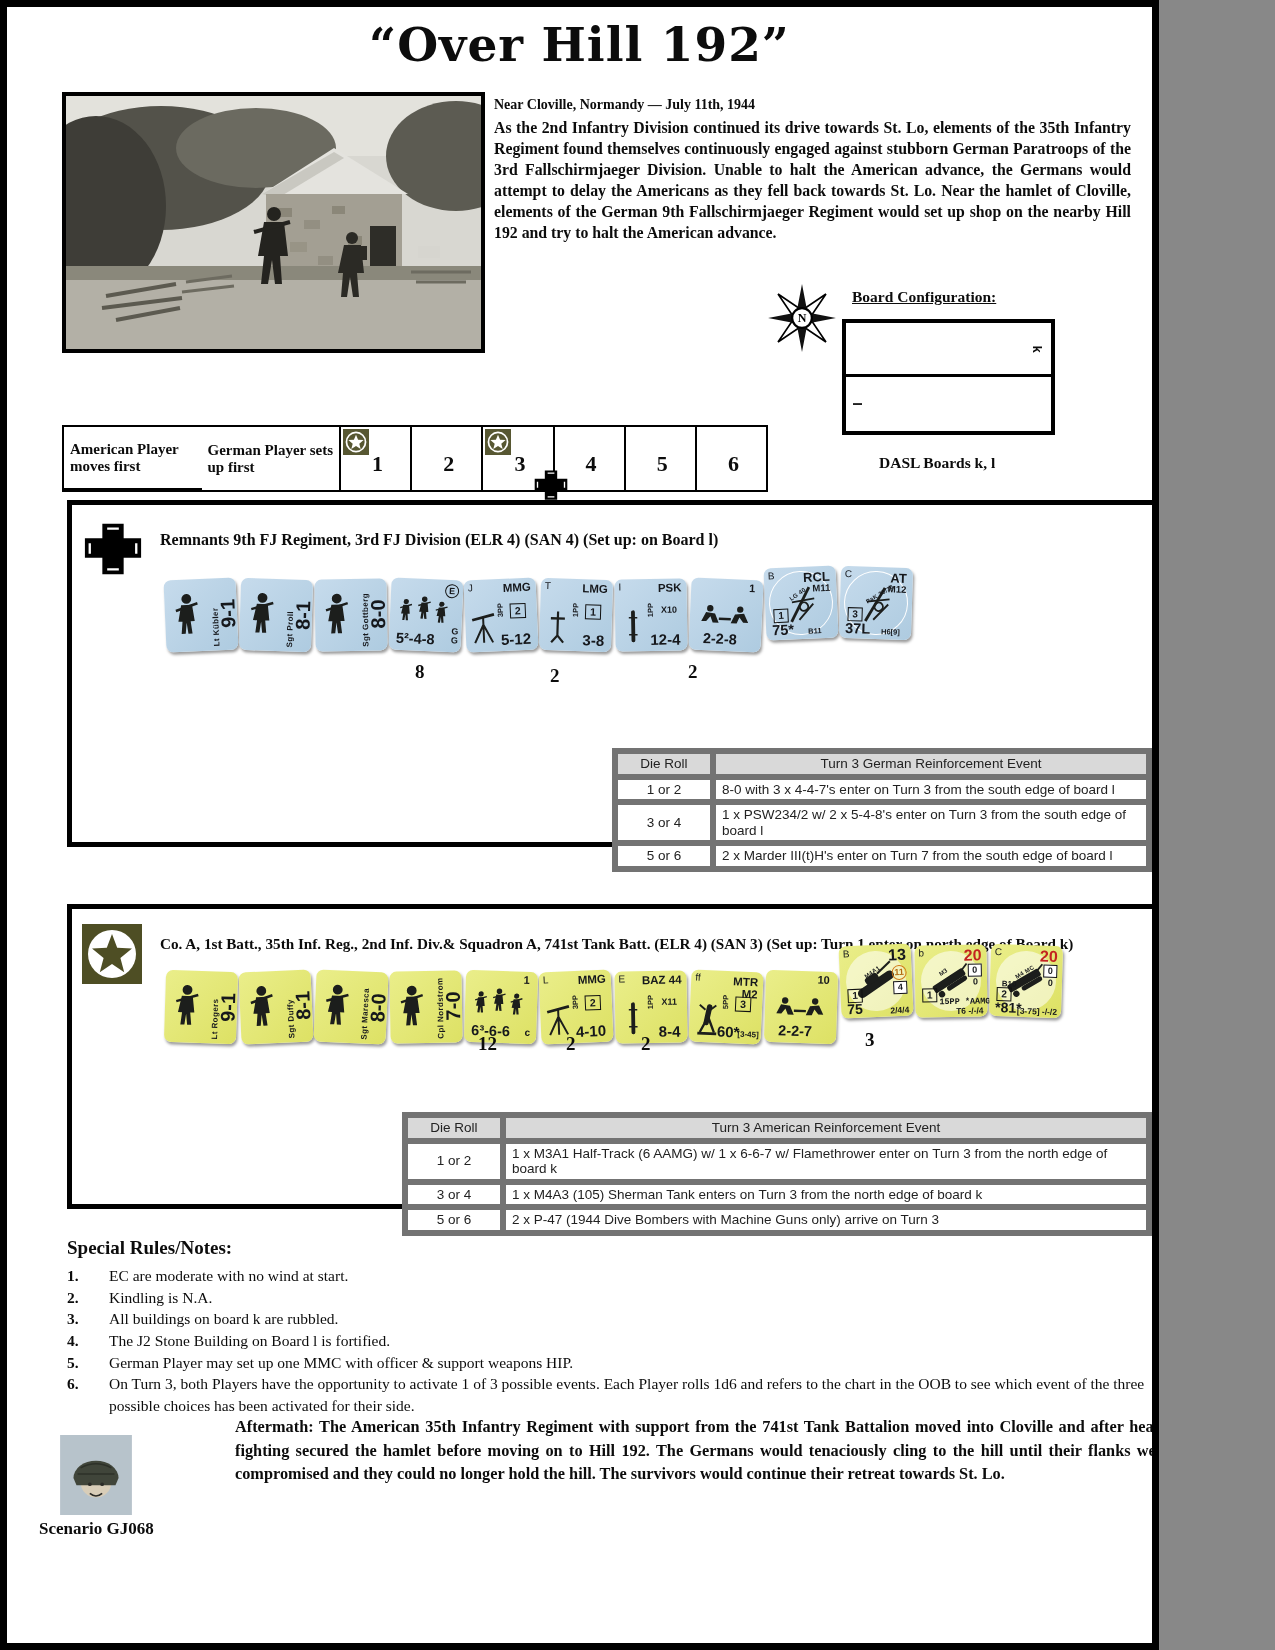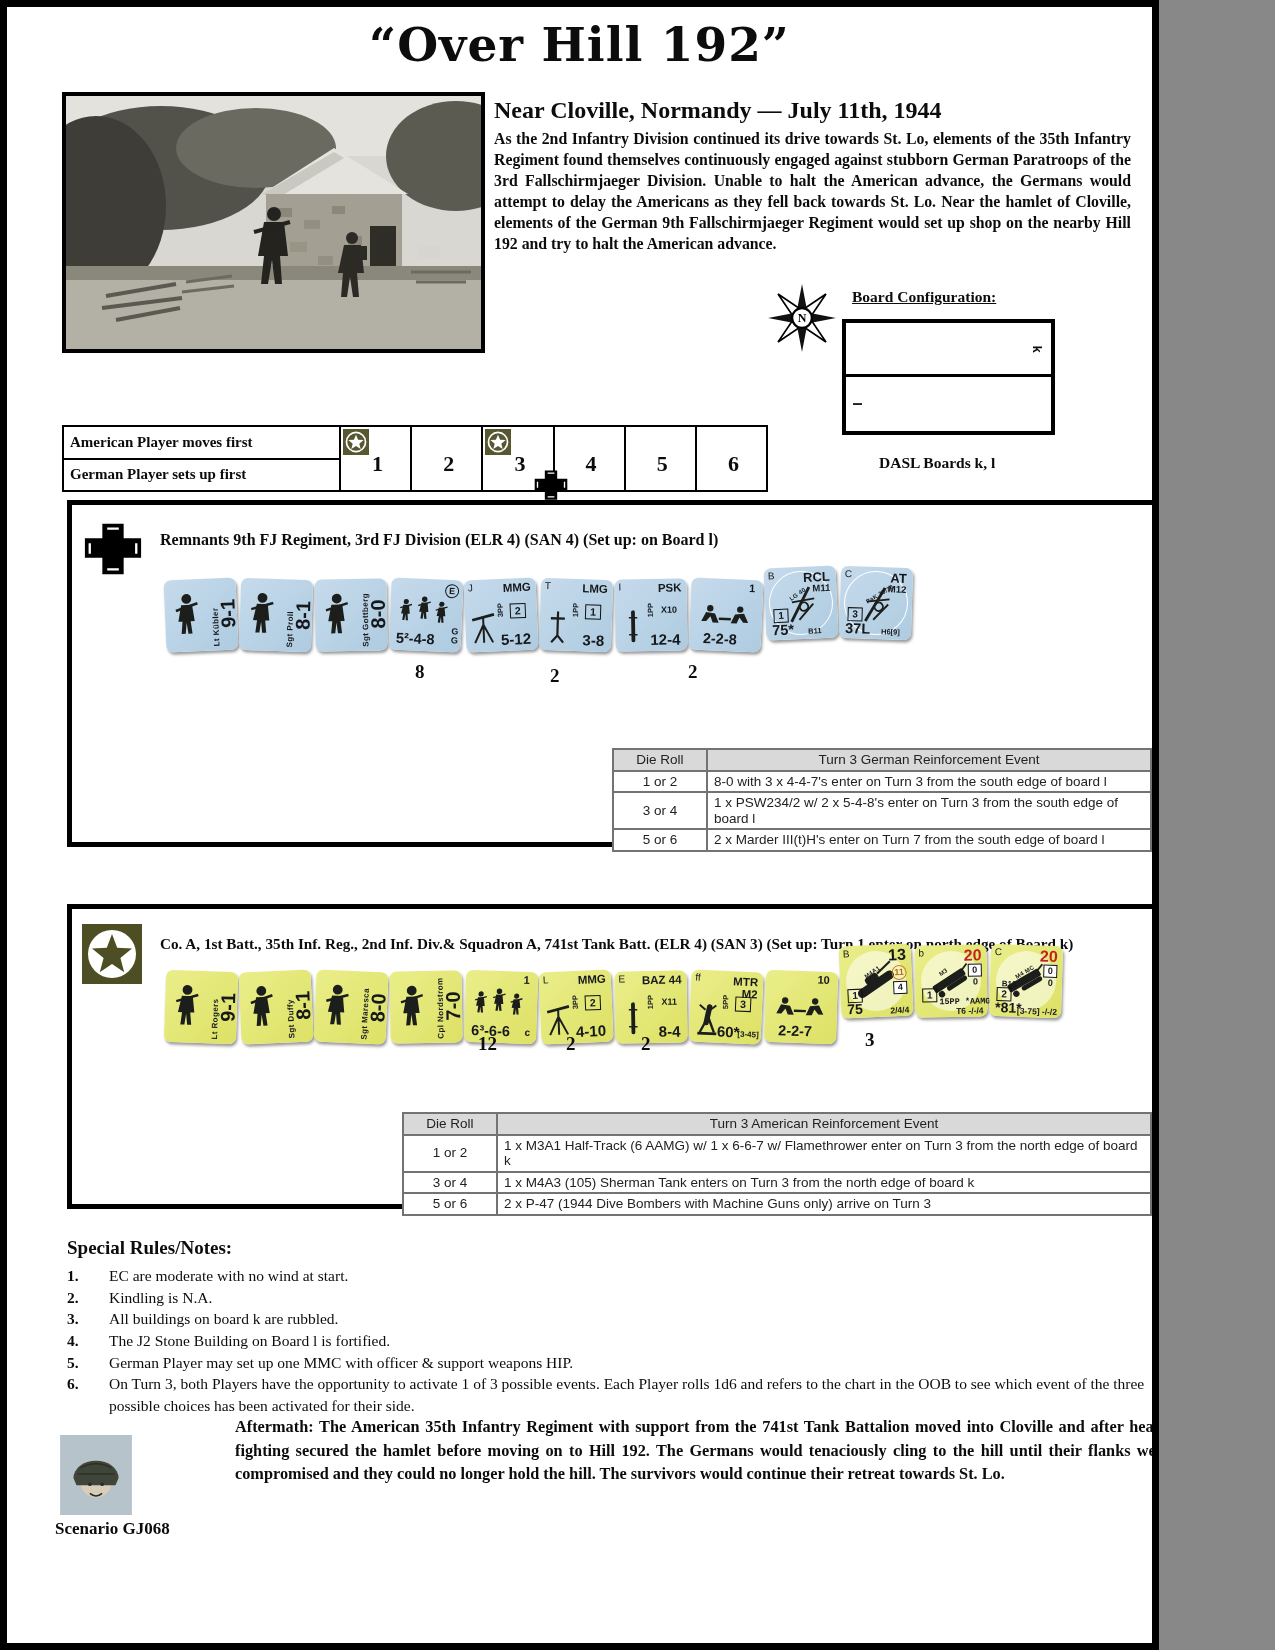--- a/index.html
+++ b/index.html
@@ -10,41 +10,41 @@
   
   .title{top:10px;left:0;right:0;text-align:center;font-family:"DejaVu Serif",serif;
          font-weight:bold;font-size:47px;letter-spacing:1px;}
 
   
   .photo{left:55px;top:85px;width:415px;height:253px;border:4px solid #000;background:#cfcfc9;}
   .photo svg{display:block;width:100%;height:100%;}
 
   
   .intro{left:487px;top:90px;width:637px;}
-  .intro-h{font-size:24px;font-weight:bold;margin-bottom:4px;}
+  .intro-h{font-size:14px;font-weight:bold;margin-bottom:4px;}
   .intro-b{font-size:15.8px;font-weight:bold;text-align:justify;line-height:1.33;}
 
   
   .compass{left:760px;top:276px;width:70px;height:70px;}
   .bc-h{left:845px;top:281px;font-size:15.5px;font-weight:bold;text-decoration:underline;}
   .bc-diagram{left:835px;top:312px;width:213px;height:116px;border:4px solid #000;box-sizing:border-box;}
   .bc-row{position:relative;height:50%;box-sizing:border-box;}
   .bc-row.top{border-bottom:3px solid #000;}
   .bc-lab{position:absolute;top:50%;font-weight:bold;font-size:13px;font-family:"Liberation Sans",sans-serif;}
   .bc-lab.k{right:10px;transform:translateY(-50%) rotate(90deg);}
   .bc-lab.l{left:10px;transform:translateY(-50%) rotate(90deg);}
   .bc-cap{left:872px;top:447px;font-size:15.5px;font-weight:bold;}
 
   
   .victory{left:60px;top:345px;width:1062px;font-size:16.4px;line-height:1.3;}
   .victory b{font-size:17.5px;letter-spacing:.5px;}
 
   
   .tt{left:55px;top:418px;width:706px;height:67px;border:2.5px solid #000;display:flex;box-sizing:border-box;}
-  .tt-left{width:277px;border-right:2.5px solid #000;display:flex;flex-direction:column;box-sizing:border-box;justify-content:flex-end;}
+  .tt-left{width:277px;border-right:2.5px solid #000;display:flex;flex-direction:row;box-sizing:border-box;justify-content:flex-end;}
   .tt-row{flex:1;display:flex;align-items:center;padding-left:6px;font-weight:bold;font-size:15px;}
   .tt-row.first{border-bottom:2px solid #000;}
   .tt-cell{flex:1;position:relative;border-right:2.5px solid #000;}
   .tt-cell:last-child{border-right:none;}
   .tt-num{position:absolute;left:50%;top:50%;transform:translate(-32%,-32%);font-size:22px;font-weight:bold;}
   .tt-star{position:absolute;left:2px;top:2px;width:26px;height:26px;}
   .tt-cross{position:absolute;right:-16px;bottom:-12px;width:36px;height:34px;z-index:3;}
 
   
   .oob{border:5px solid #000;box-sizing:border-box;background:#fff;}
@@ -117,37 +117,37 @@
           display:flex;align-items:center;justify-content:center;}
   .v-val{left:6px;bottom:2px;font-size:14px;white-space:nowrap;}
   .v-val.small{font-size:8.5px;bottom:11px;left:24px;font-family:Liberation Mono, monospace;}
   .v-bottom{right:4px;bottom:2px;font-size:8.5px;white-space:nowrap;}
 
   
   .tbl{position:absolute;border-collapse:collapse;font-family:"Liberation Sans",sans-serif;
        font-size:13.5px;border:1.5px solid #555;background:#fff;color:#222;}
   .g-box .tbl{left:540px;top:243px;width:540px;}
   .a-box .tbl{left:330px;top:203px;width:750px;}
-  .tbl td{border:2px solid #737373;padding:2px 6px;line-height:1.15;}
+  .tbl td{border:6px solid #737373;padding:2px 6px;line-height:1.15;}
   .tbl .hd td{background:#d9d9d9;text-align:center;}
   .tbl .die{width:80px;text-align:center;}
 
   
   .special{left:60px;top:1230px;width:1108px;}
   .sr-h{font-size:19px;font-weight:bold;margin-bottom:6px;}
   .sr-item{display:flex;font-size:15.5px;line-height:1.4;}
   .sr-num{flex:0 0 42px;font-weight:bold;}
   .sr-txt{flex:1;}
 
   
   .aftermath{left:228px;top:1408px;width:935px;font-weight:bold;font-size:16.3px;
              text-align:justify;line-height:1.45;}
   .badge{left:52px;top:1428px;width:74px;height:80px;}
   .badge svg{display:block;width:100%;height:100%;}
-  .badge-label{left:48px;top:1512px;font-size:17px;font-weight:bold;}
+  .badge-label{left:32px;top:1512px;font-size:17px;font-weight:bold;}
 </style>
 </head>
 <body>
 
 <svg width="0" height="0" style="position:absolute">
   <defs>
     <symbol id="i-person" viewBox="0 0 22 32">
       <circle cx="11" cy="4.5" r="3.6" fill="currentColor"></circle>
       <path d="M7 9 h8 l1.5 12 h-3 l1 9 h-3 l-1 -8 -1 8 h-3 l1 -9 h-3 z" fill="currentColor"></path>
       <path d="M3 13 L19 8" stroke="currentColor" stroke-width="1.8"></path>

